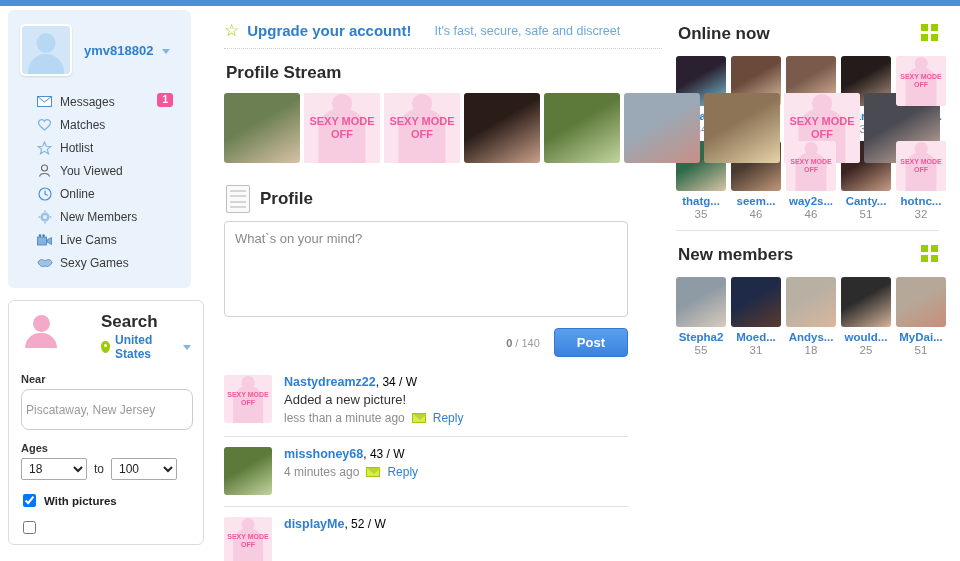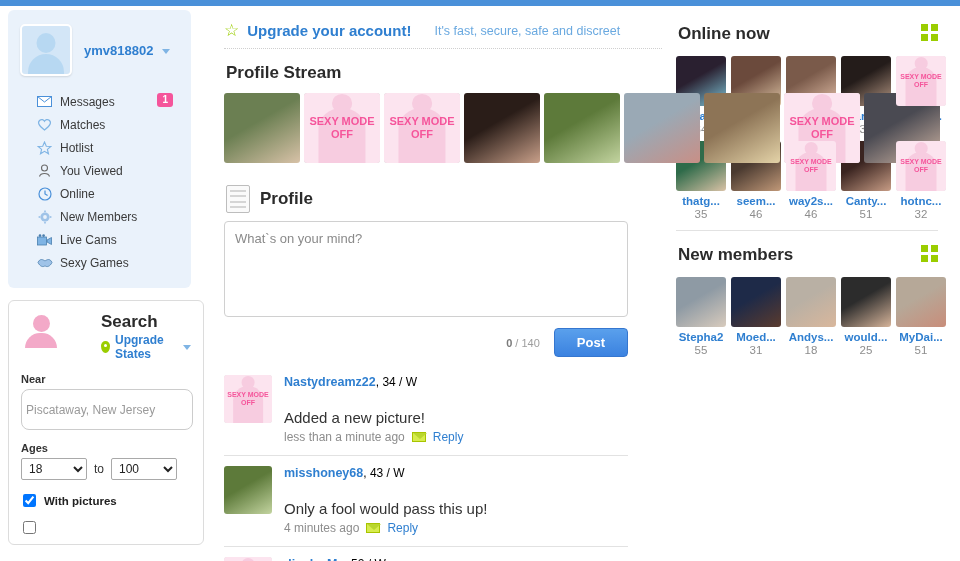--- a/index.html
+++ b/index.html
@@ -200,21 +200,21 @@
   .post { display: flex; padding: 10px 0 11px 0; border-bottom: 1px solid #e2e2e2; }
   .post:first-child { padding-top: 4px; }
   .post-av {
     width: 48px; height: 48px; flex: 0 0 48px; border-radius: 3px;
     overflow: hidden; margin-right: 12px; background: #ddd;
   }
   .post-av .sexy-off .sotext { font-size: 7px; line-height: 8px; }
   .post-body { flex: 1; }
   .post-name { color: #2f7fd0; font-weight: bold; font-size: 12.5px; }
   .post-meta { color: #000000; font-size: 12px; }
-  .post-text { color: #333; font-size: 15px; margin-top: 20px; }
+  .post-text { color: #333; font-size: 13px; margin-top: 3px; }
   .post-time { color: #8d8d8d; font-size: 12px; margin-top: 4px; display: flex; align-items: center; }
   .mail-icon {
     display: inline-block; width: 14px; height: 10px; background: #d7ec4e;
     border: 1px solid #a8c400; margin: 0 7px; position: relative; flex: 0 0 14px;
   }
   .mail-icon:after {
     content: ""; position: absolute; left: 0; top: 0; width: 0; height: 0;
     border-left: 7px solid transparent; border-right: 7px solid transparent;
     border-top: 6px solid #b9d62e;
   }
@@ -354,21 +354,21 @@
     <div class="card-white">
       <div class="search-head">
         <div class="search-icon-wrap">
           <div class="sicon-head"></div>
           <div class="sicon-body"></div>
         </div>
         <div>
           <div class="search-title">Search</div>
           <div class="country-row">
             <span class="pin"></span>
-            <span class="country-name">Upgrade States</span>
+            <span class="country-name">United States</span>
             <span class="caret-sm"></span>
           </div>
         </div>
       </div>
 
       <div class="flabel">Near</div>
       <input class="finput" type="text" placeholder="Piscataway, New Jersey" style="">
 
       <div class="flabel">Ages</div>
       <div class="ages-row">
@@ -477,21 +477,20 @@
               <span class="reply-link">Reply</span>
             </div>
           </div>
         </div>
         <div class="post">
           <div class="post-av">
             <div class="ph" style="background: linear-gradient(150deg, rgb(93, 122, 58) 0%, rgb(93, 122, 58) 42%, rgb(195, 212, 160) 100%);"></div>
           </div>
           <div class="post-body">
             <div><span class="post-name">misshoney68</span><span class="post-meta">, 43 / W</span></div>
-            <div class="post-text">Only a fool would pass this up!</div>
             <div class="post-time">
               <span>4 minutes ago</span>
               <span class="mail-icon"></span>
               <span class="reply-link">Reply</span>
             </div>
           </div>
         </div>
         <div class="post">
           <div class="post-av">
             <div class="sexy-off">

